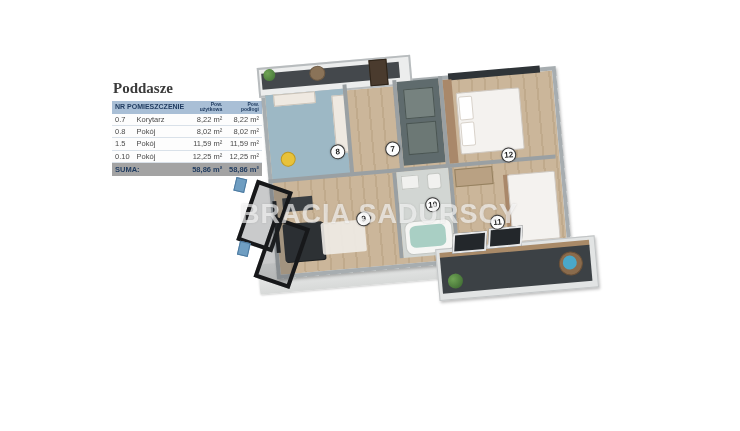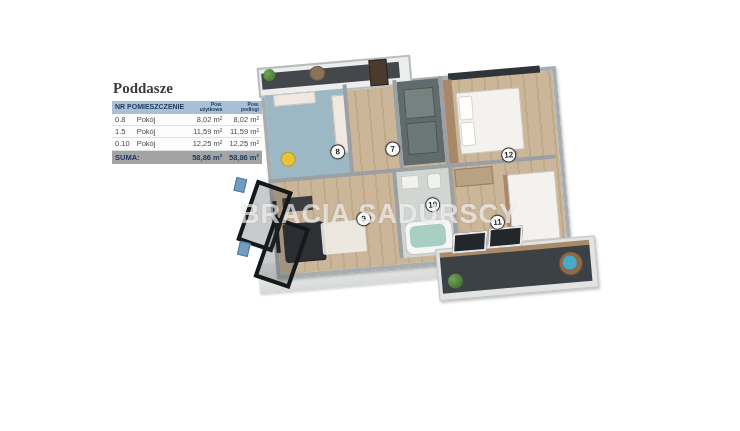--- a/index.html
+++ b/index.html
@@ -120,20 +120,26 @@
         <th class="small">
           <span>Pow.</span><br>
           <span>użytkowa</span>
         </th>
         <th class="small">
           <span>Pow.</span><br>
           <span>podłogi</span>
         </th>
       </tr>
       <tr class="r">
+        <td class="nr">0.7</td>
+        <td class="nm">Korytarz</td>
+        <td class="a">8,22 m²</td>
+        <td class="a">8,22 m²</td>
+      </tr>
+      <tr class="r">
         <td class="nr">0.8</td>
         <td class="nm">Pokój</td>
         <td class="a">8,02 m²</td>
         <td class="a">8,02 m²</td>
       </tr>
       <tr class="r">
         <td class="nr">1.5</td>
         <td class="nm">Pokój</td>
         <td class="a">11,59 m²</td>
         <td class="a">11,59 m²</td>

